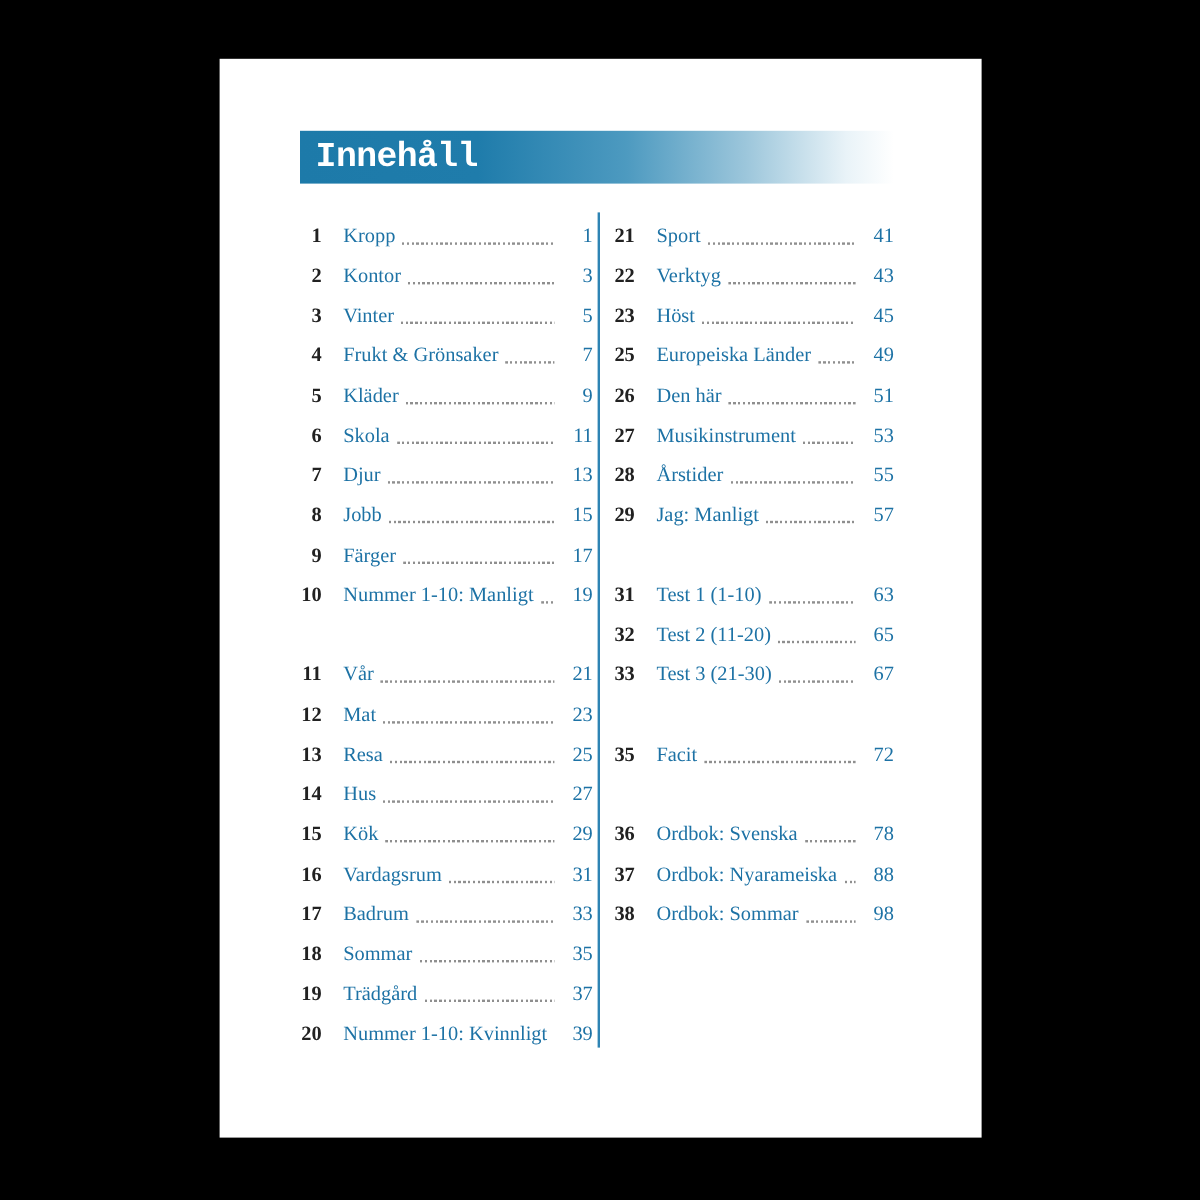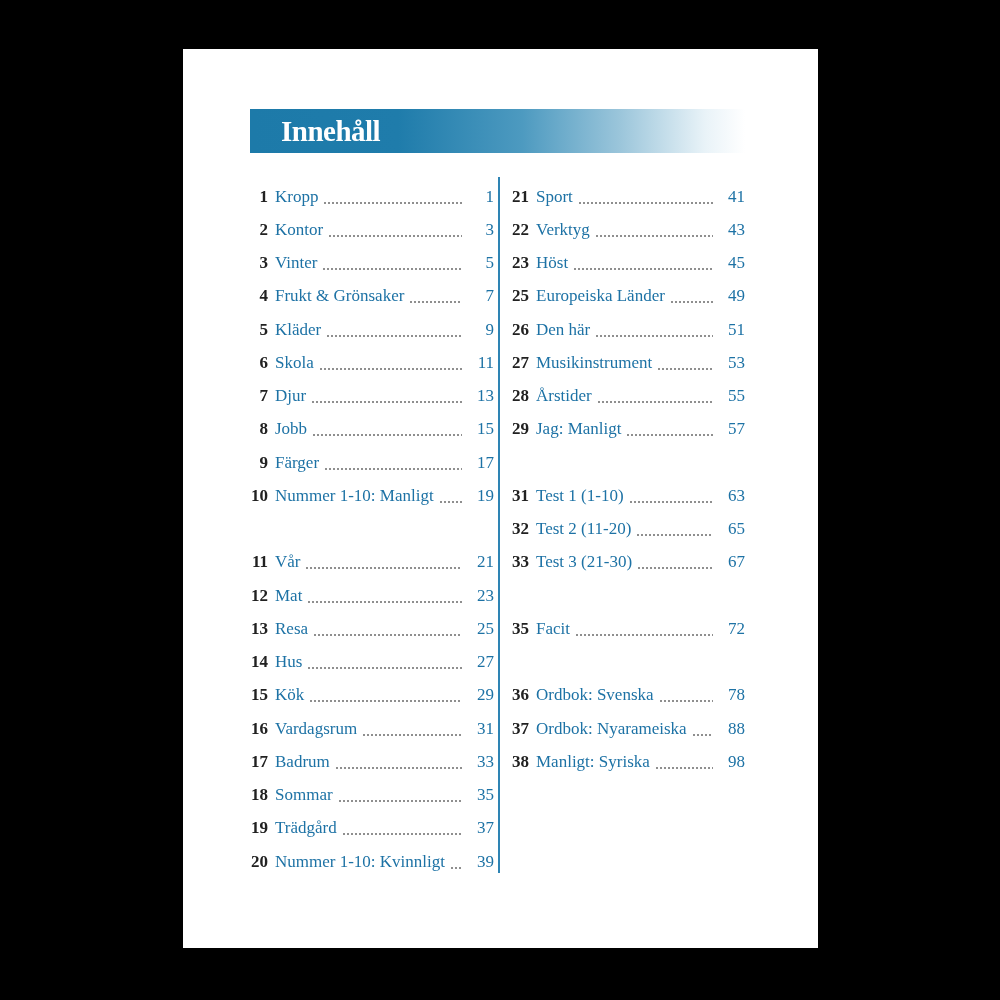--- a/index.html
+++ b/index.html
@@ -29,27 +29,27 @@
     width:495px; height:44px;
     background:linear-gradient(90deg,
       var(--bar-blue) 0%,
       #1f7cab 30%,
       #4d9ac0 55%,
       #9cc6db 75%,
       #e9f3f8 92%,
       #ffffff 100%);
   }
   .header-title{
-    font-family:Liberation Serif, serif;
+    font-family:Liberation Mono, monospace;
     font-weight:bold;
     font-size:29px;
     letter-spacing:-0.5px;
     color:#ffffff;
     line-height:44px;
-    padding-left:31px;
+    padding-left:13px;
     white-space:nowrap;
   }
   .divider{
     position:absolute;
     left:315px; top:128px;
     width:2px; height:696px;
     background:var(--divider-blue);
   }
   .col{
     position:absolute;
@@ -65,21 +65,21 @@
   }
   .num{
     width:26px;
     text-align:right;
     font-weight:bold;
     color:var(--num-black);
     flex:none;
   }
   .col-right .num{ width:24px; }
   .title{
-    margin-left:7px;
+    margin-left:18px;
     color:var(--title-blue);
     white-space:nowrap;
     flex:none;
   }
   .leader{
     flex:1;
     height:2px;
     margin:0 6px;
     transform:translateY(6px);
     background:repeating-linear-gradient(90deg,
@@ -311,19 +311,19 @@
         <span class="page">78</span>
       </div>
       <div class="slot">
         <span class="num">37</span>
         <span class="title">Ordbok: Nyarameiska</span>
         <span class="leader"></span>
         <span class="page">88</span>
       </div>
       <div class="slot">
         <span class="num">38</span>
-        <span class="title">Manligt: Syriska</span>
+        <span class="title">Ordbok: Sommar</span>
         <span class="leader"></span>
         <span class="page">98</span>
       </div>
     </div>
 
 </div>
 
 </body></html>

